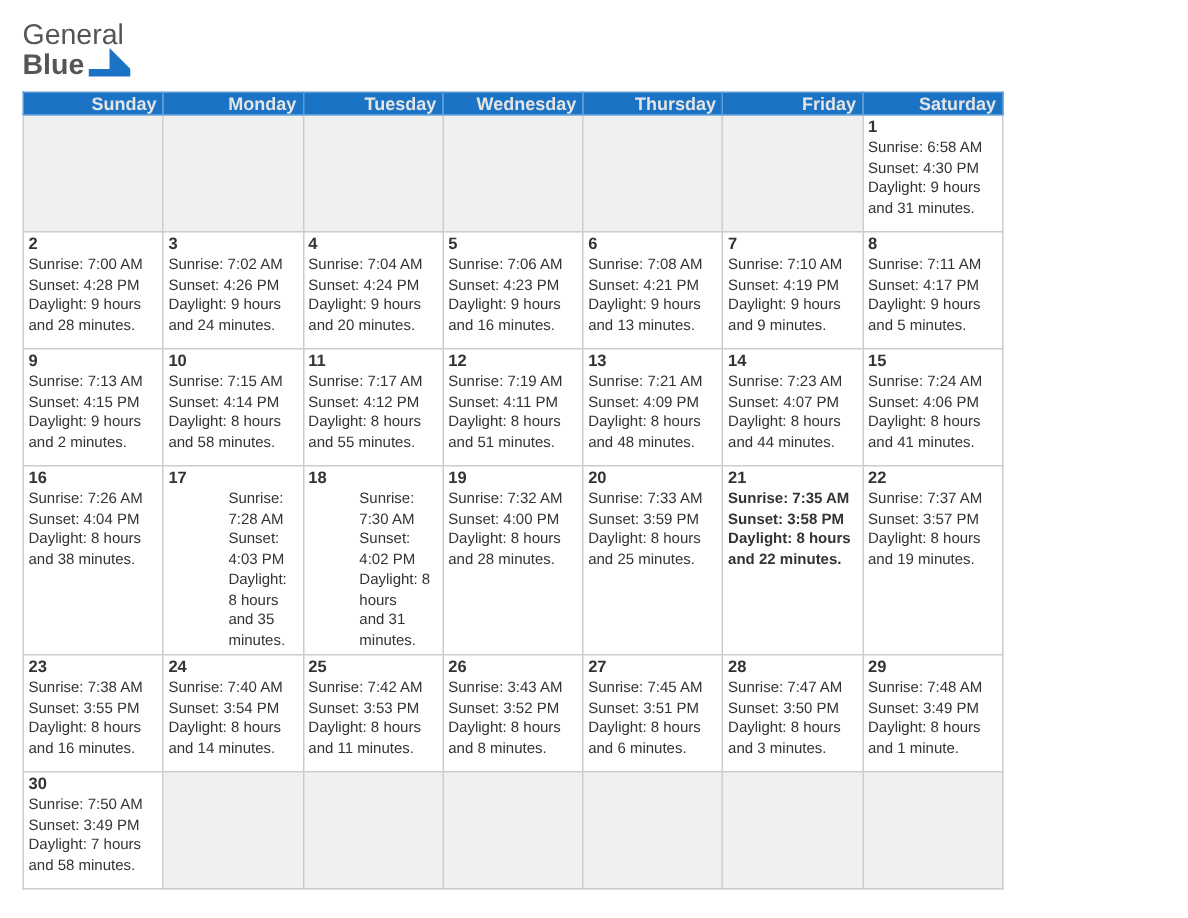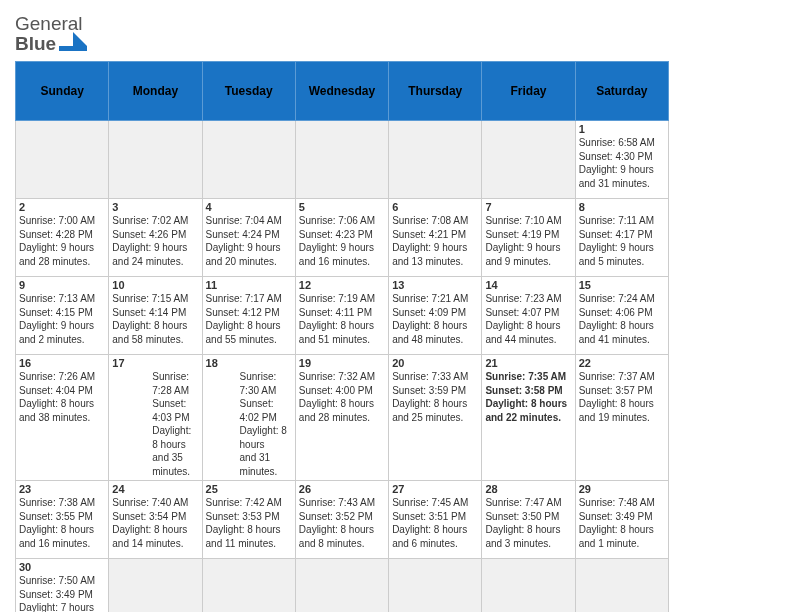--- a/index.html
+++ b/index.html
@@ -36,25 +36,25 @@
       font-weight: normal;
       color: #444;
     }
     .calendar {
       width: 100%;
       border-collapse: collapse;
       table-layout: fixed;
     }
     .calendar thead th {
       background: #1a73c4;
-      color: #000000;
+      color: #e5e5e5;
       font-size: 12px;
       font-weight: bold;
-      padding: 22px 4px;
-      text-align: center;
+      padding: 0 4px;
+      text-align: right;
       border: 1px solid #5b9bd5;
     }
     .calendar tbody td {
       border: 1px solid #ccc;
       vertical-align: top;
       padding: 2px 3px;
       font-size: 9.5px;
       color: #222;
       height: 78px;
       width: calc(100% / 7);
@@ -310,21 +310,21 @@
           </td>
           <td>
             <span class="day-num">25</span>
             <div class="day-info" style="white-space: pre-line;">Sunrise: 7:42 AM
 Sunset: 3:53 PM
 Daylight: 8 hours
 and 11 minutes.</div>
           </td>
           <td>
             <span class="day-num">26</span>
-            <div class="day-info" style="white-space: pre-line;">Sunrise: 7:43 AM
+            <div class="day-info" style="white-space: pre-line;">Sunrise: 3:43 AM
 Sunset: 3:52 PM
 Daylight: 8 hours
 and 8 minutes.</div>
           </td>
           <td>
             <span class="day-num">27</span>
             <div class="day-info" style="white-space: pre-line;">Sunrise: 7:45 AM
 Sunset: 3:51 PM
 Daylight: 8 hours
 and 6 minutes.</div>

